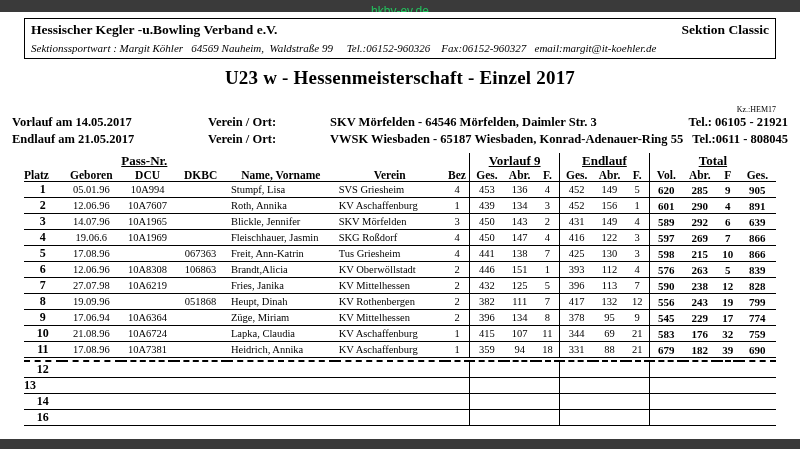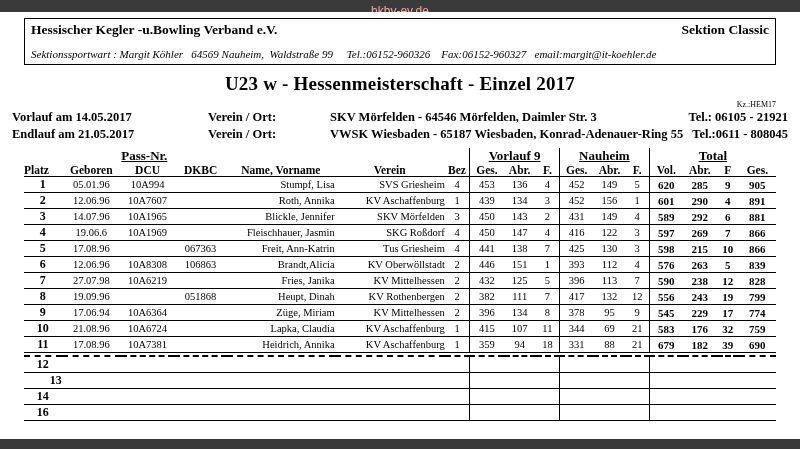--- a/index.html
+++ b/index.html
@@ -13,21 +13,21 @@
   }
   #browser {
     width: 800px;
     height: 449px;
     position: relative;
     background: #3a3a3a;
   }
   #urlbar {
     height: 22px;
     background: #3a3a3a;
-    color: #fca5a5;
+    color: #22c55e;
     font-family: "Liberation Sans", sans-serif;
     font-size: 12px;
     display: flex;
     align-items: center;
     justify-content: center;
   }
   #page {
     position: absolute;
     top: 12px;
     left: 0;
@@ -51,34 +51,34 @@
   .hdr-line1 {
     display: flex;
     justify-content: space-between;
     align-items: baseline;
     font-weight: bold;
     font-size: 13.5px;
   }
   .hdr-line2 {
     font-style: italic;
     font-size: 11px;
-    margin-top: 10px;
+    margin-top: 4px;
   }
   .hdr-line2 span { white-space: pre; }
   .title {
     text-align: center;
     font-weight: bold;
     font-size: 19px;
     margin: 8px 0 2px 0;
     letter-spacing: 0.2px;
   }
   .kz {
     text-align: right;
     font-size: 8px;
-    margin: 5px 24px 1px 0;
+    margin: 16px 24px 1px 0;
   }
   
   .info {
     margin: 0 12px;
     font-size: 12.5px;
     font-weight: bold;
   }
   .info-row {
     display: flex;
     align-items: baseline;
@@ -120,21 +120,21 @@
     border-bottom: 0.6px solid #000;
     height: 14px;
     text-align: center;
     font-size: 10.5px;
   }
   .data-row td.platz {
     font-weight: bold;
     font-size: 12px;
   }
   .data-row td.name, .data-row td.verein {
-    text-align: right;
+    text-align: left;
     padding-left: 4px;
   }
   .data-row td.bold {
     font-weight: bold;
     font-size: 11px;
   }
   .empty-row td {
     border-bottom: 0.8px solid #000;
     height: 14px;
   }
@@ -205,21 +205,21 @@
           <col style="width:40px">
         </colgroup>
         <thead>
           <tr class="grp-row">
             <th></th>
             <th colspan="3"><span class="grp-underline">Pass-Nr.</span></th>
             <th></th>
             <th></th>
             <th></th>
             <th colspan="3" class="colgrp-sep"><span class="grp-underline">Vorlauf 9</span></th>
-            <th colspan="3" class="colgrp-sep"><span class="grp-underline">Nauheim</span></th>
+            <th colspan="3" class="colgrp-sep"><span class="grp-underline">Endlauf</span></th>
             <th colspan="4" class="colgrp-sep"><span class="grp-underline">Total</span></th>
           </tr>
           <tr class="hdr-row">
             <th class="left">Platz</th>
             <th>Geboren</th>
             <th>DCU</th>
             <th>DKBC</th>
             <th>Name, Vorname</th>
             <th>Verein</th>
             <th>Bez</th>
@@ -284,21 +284,21 @@
               <td class="">3</td>
               <td class="colgrp-sep">450</td>
               <td class="">143</td>
               <td class="">2</td>
               <td class="colgrp-sep">431</td>
               <td class="">149</td>
               <td class="">4</td>
               <td class="colgrp-sep bold">589</td>
               <td class="bold">292</td>
               <td class="bold">6</td>
-              <td class="bold">881</td>
+              <td class="bold">639</td>
             </tr>
             <tr class="data-row">
               <td class="platz">4</td>
               <td class="">19.06.6</td>
               <td class="">10A1969</td>
               <td class=""></td>
               <td class="name">Fleischhauer, Jasmin</td>
               <td class="verein">SKG Roßdorf</td>
               <td class="">4</td>
               <td class="colgrp-sep">450</td>
@@ -461,21 +461,21 @@
               <td class=""></td>
               <td class="colgrp-sep"></td>
               <td class=""></td>
               <td class=""></td>
               <td class="colgrp-sep bold"></td>
               <td class="bold"></td>
               <td class="bold"></td>
               <td class="bold"></td>
             </tr>
             <tr class="empty-row">
-              <td class="platz" style="font-weight: bold; font-size: 12px; text-align: right;">13</td>
+              <td class="platz" style="font-weight: bold; font-size: 12px; text-align: left;">13</td>
               <td class=""></td>
               <td class=""></td>
               <td class=""></td>
               <td class="name"></td>
               <td class="verein"></td>
               <td class=""></td>
               <td class="colgrp-sep"></td>
               <td class=""></td>
               <td class=""></td>
               <td class="colgrp-sep"></td>

